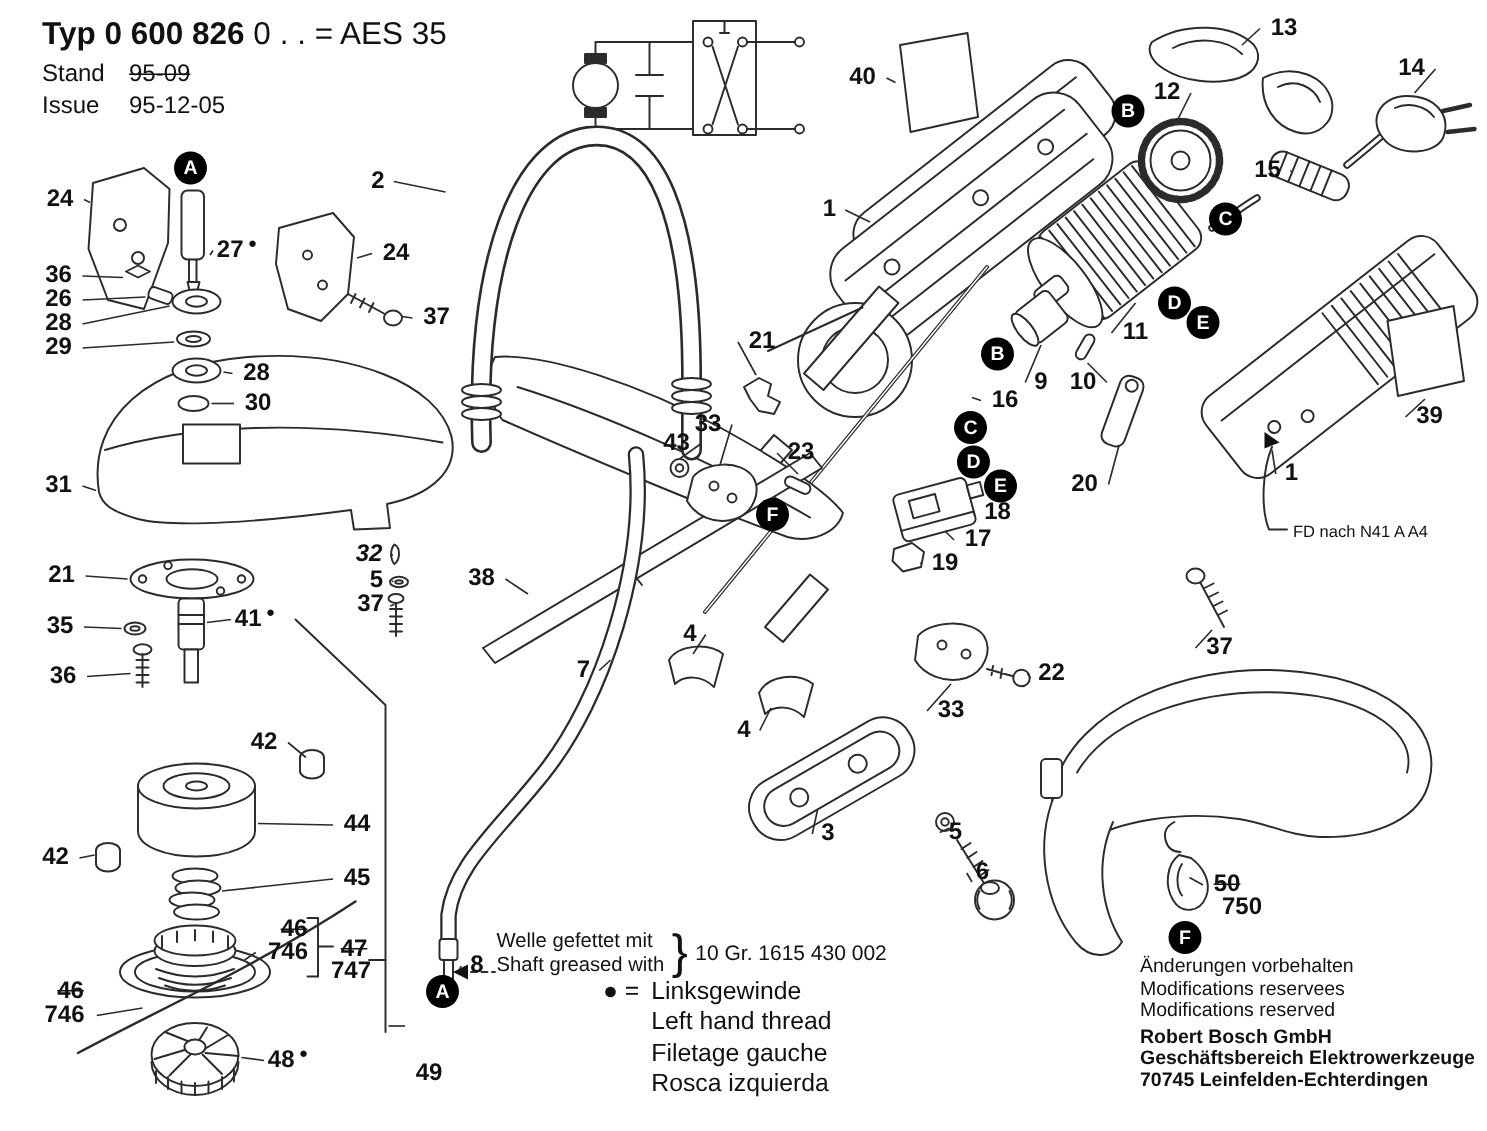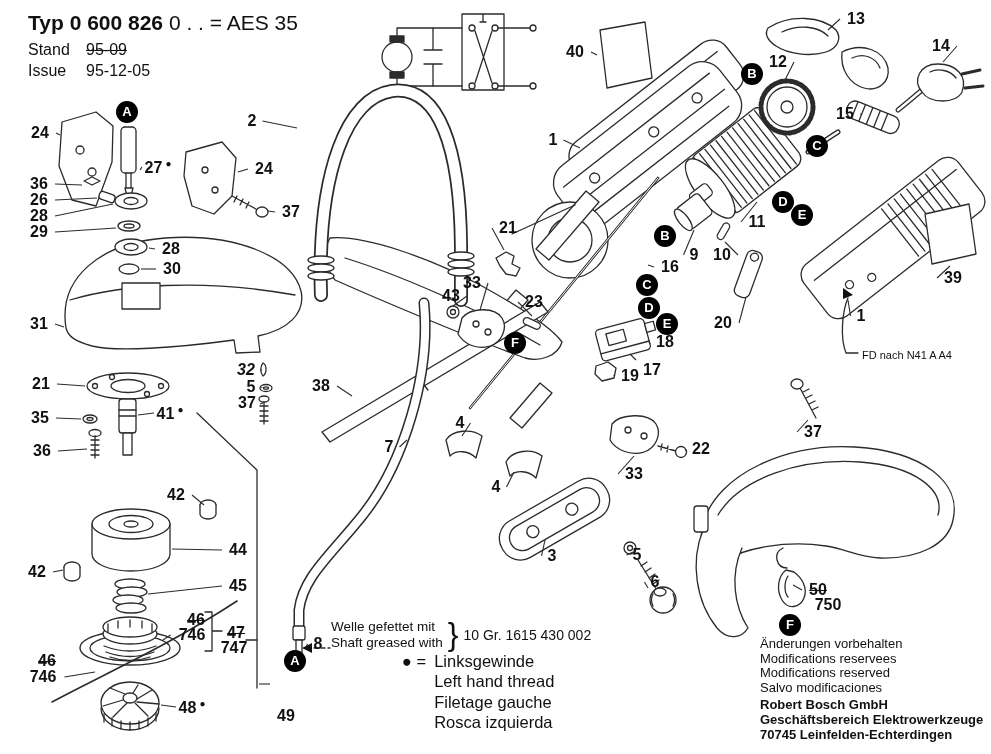--- a/index.html
+++ b/index.html
@@ -381,21 +381,21 @@
       <span class="plabel" style="left: 553px; top: 140px;">1</span>
       <span class="plabel" style="left: 856px; top: 19px;">13</span>
       <span class="plabel" style="left: 778px; top: 62px;">12</span>
       <span class="plabel" style="left: 941px; top: 46px;">14</span>
       <span class="plabel" style="left: 845px; top: 114px;">15</span>
       <span class="plabel" style="left: 694px; top: 255px;">9</span>
       <span class="plabel" style="left: 722px; top: 255px;">10</span>
       <span class="plabel" style="left: 757px; top: 222px;">11</span>
       <span class="plabel" style="left: 670px; top: 267px;">16</span>
       <span class="plabel" style="left: 665px; top: 342px;">18</span>
-      <span class="plabel" style="left: 652px; top: 370px; text-align: center;">17</span>
+      <span class="plabel" style="left: 652px; top: 360px; text-align: center;">17</span>
       <span class="plabel" style="left: 630px; top: 376px;">19</span>
       <span class="plabel" style="left: 723px; top: 323px;">20</span>
       <span class="plabel" style="left: 953px; top: 278px;">39</span>
       <span class="plabel" style="left: 861px; top: 316px;">1</span>
       <span class="plabel" style="left: 813px; top: 432px;">37</span>
       <span class="plabel strike" style="left: 818px; top: 590px;">50</span>
       <span class="plabel" style="left: 816px; top: 605px; margin-left: 12px;">750</span>
       <span class="callout" style="left: 127px; top: 112px;">A</span>
       <span class="callout" style="left: 295px; top: 661px;">A</span>
       <span class="callout" style="left: 752px; top: 74px;">B</span>
@@ -443,21 +443,20 @@
       </div>
   </div>
 
   <div class="fdnote">FD nach N41 A A4</div>
 
   <div class="footer">
     <div>
         <div>Änderungen vorbehalten</div>
         <div>Modifications reservees</div>
         <div>Modifications reserved</div>
-        <div>Salvo modificaciones</div>
       </div>
     <div class="bold">
         <div>Robert Bosch GmbH</div>
         <div>Geschäftsbereich Elektrowerkzeuge</div>
         <div>70745 Leinfelden-Echterdingen</div>
       </div>
   </div>
 
 </div>
 

